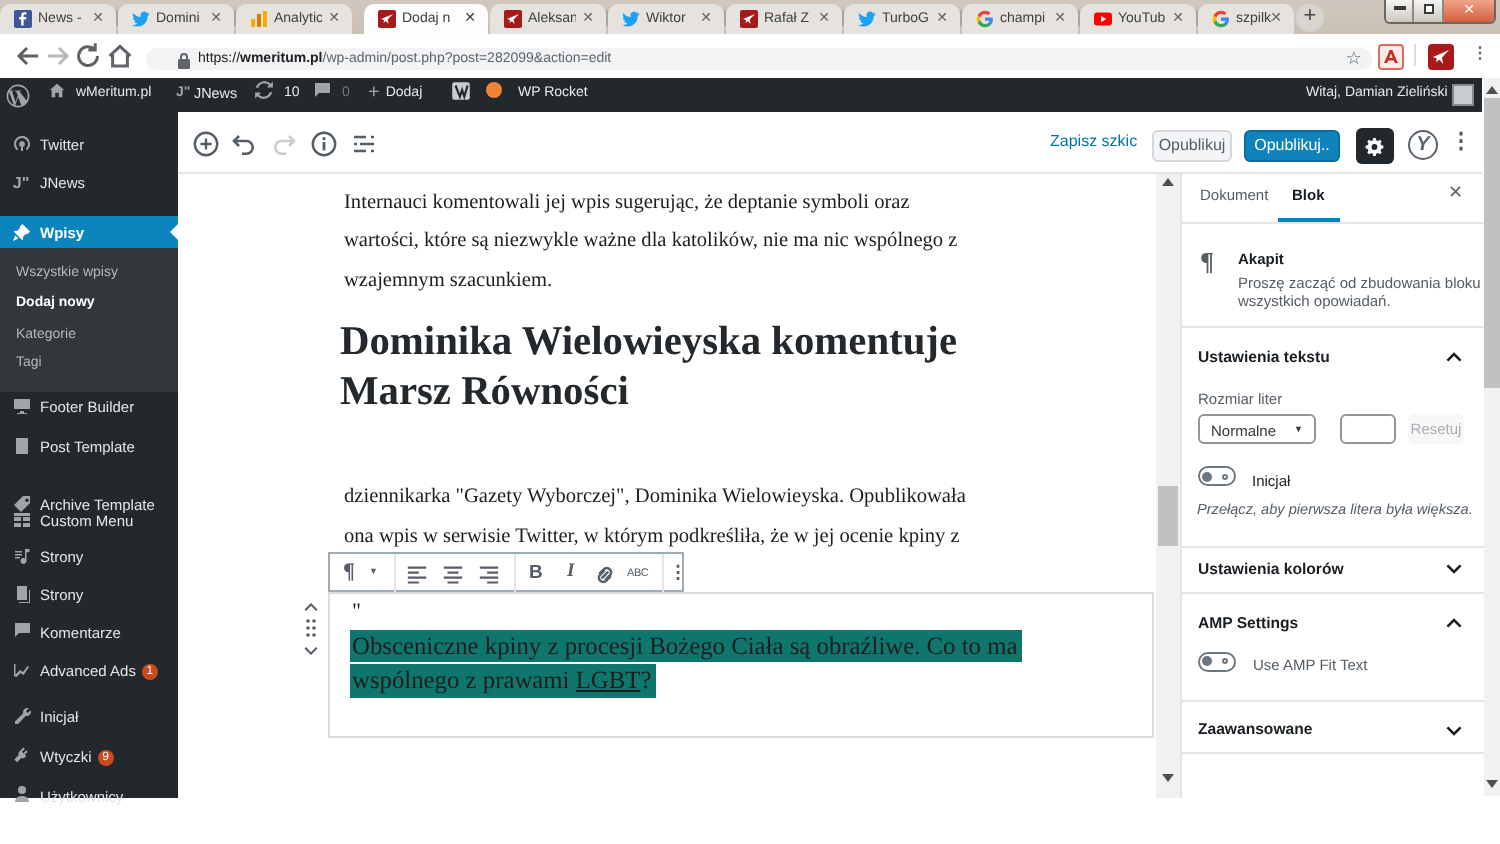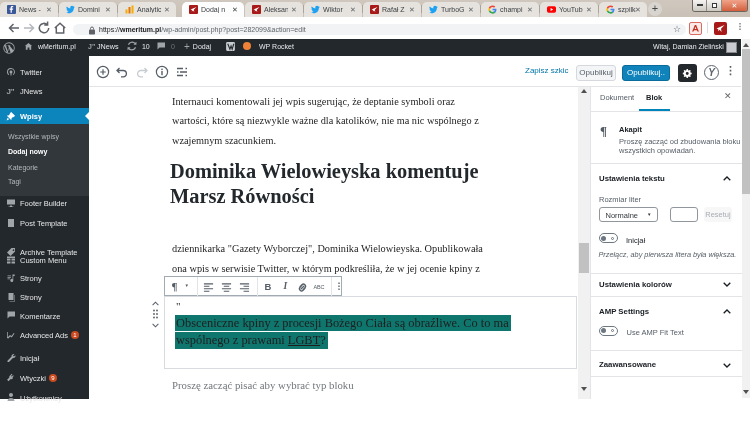--- a/index.html
+++ b/index.html
@@ -420,21 +420,20 @@
           <circle cx="2" cy="5" r="0.9"></circle>
           <circle cx="5" cy="5" r="0.9"></circle>
           <circle cx="2" cy="8.5" r="0.9"></circle>
           <circle cx="5" cy="8.5" r="0.9"></circle>
         </g>
       </svg>
   <svg class="abs" style="left:63px;top:236px;" width="7" height="5" viewBox="0 0 8 5">
         <path d="M0.7 0.7 4 4 7.3 0.7" stroke="#555d66" stroke-width="1.2" fill="none"></path>
       </svg>
 
-  <div class="tl" style="left:83px;top:292.4px;color:#72777c;font-size:10.8px;">Proszę zacząć pisać aby wybrać typ bloku</div>
 </div>
 
 <div id="cscroll" class="abs">
   <div class="abs" style="left:3px;top:2px;width:0;height:0;border-left:3px solid transparent;border-right:3px solid transparent;border-bottom:4px solid #505050;"></div>
   <div class="abs" style="left:1px;top:156px;width:10px;height:30px;background:#c1c1c1;"></div>
   <div class="abs" style="left:3px;top:300px;width:0;height:0;border-left:3px solid transparent;border-right:3px solid transparent;border-top:4px solid #505050;"></div>
 </div>
 
 <div id="rside" class="abs">
   <div class="abs" style="left:9px;top:6px;color:#555d66;">Dokument</div>

